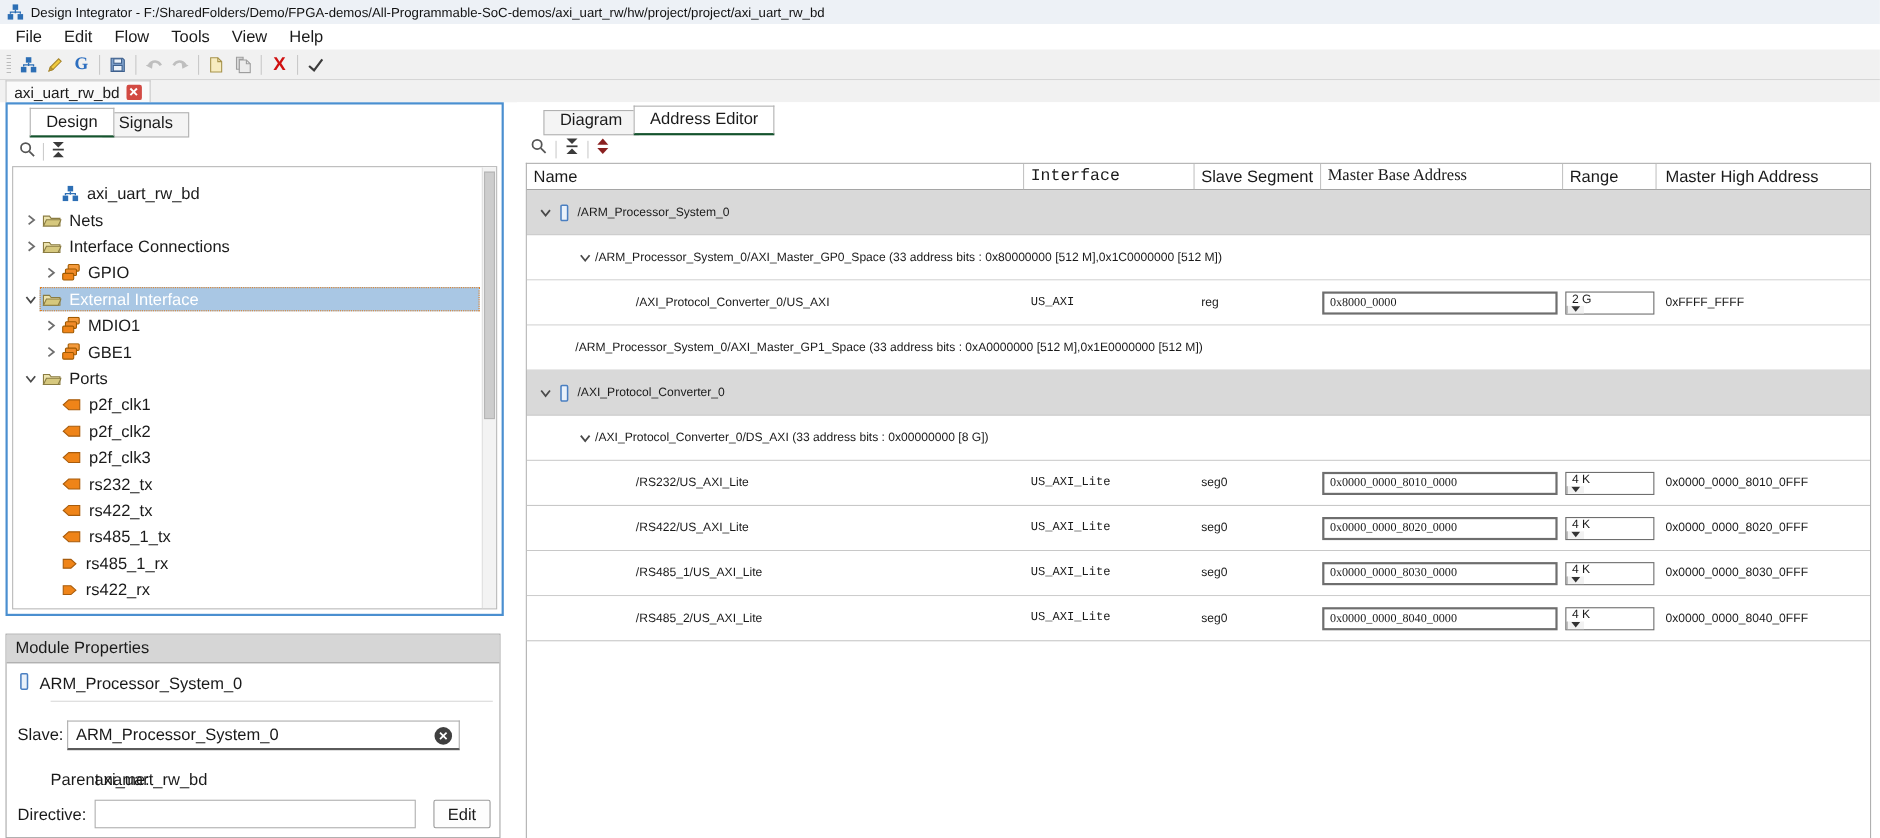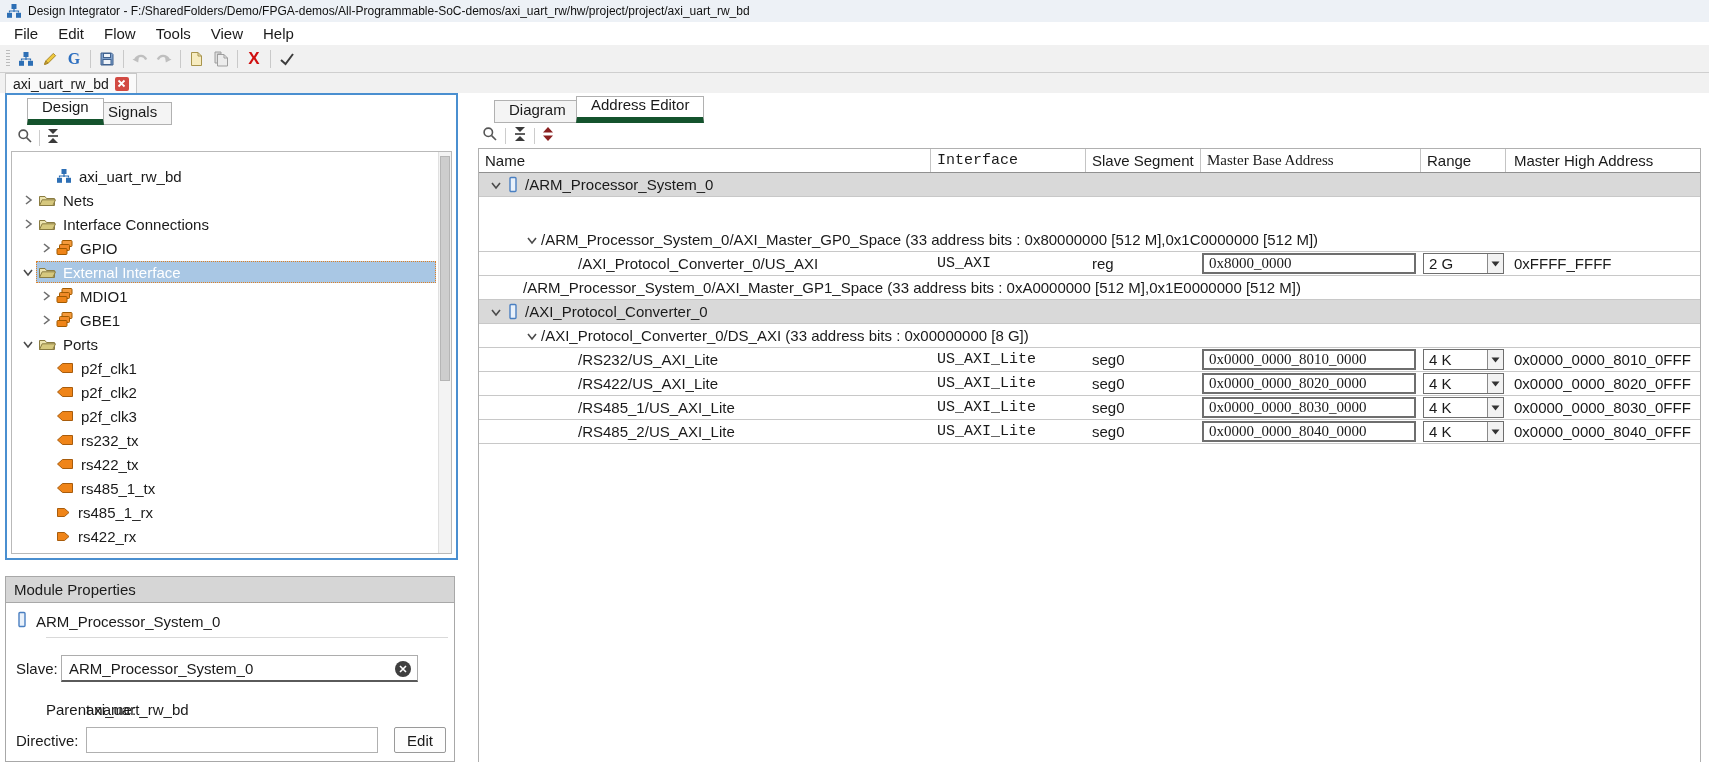--- a/index.html
+++ b/index.html
@@ -27,21 +27,21 @@
     gap:6px; padding:0 7px; font-size:14px; }
   .tab-close { width:14px; height:14px; background:#d24a43; border-radius:2px;
     display:flex; align-items:center; justify-content:center; }
 
   
   .left-panel { position:absolute; left:5px; top:93px; width:453px; height:467px;
     border:2px solid #4a8fd0; background:#ffffff; }
   .panel-tabs { position:relative; height:30px; }
   .ptab { position:absolute; bottom:0; border:1px solid #b1b1b1; background:#ffffff;
     font-size:15px; padding:0 14px; display:flex; align-items:end; padding-bottom:4px; }
-  .ptab.active { height:27px; border-bottom:6px solid #14532d; z-index:2; }
+  .ptab.active { height:27px; border-bottom:2px solid #14532d; z-index:2; }
   .ptab.inactive { height:23px; background:#f4f4f4; }
   .panel-tools { height:26px; display:flex; align-items:center; gap:6px; padding-left:10px; }
   .pt-sep { width:1px; height:16px; background:#cccccc; }
   .tree-box { position:absolute; left:4px; right:4px; top:56px; bottom:4px;
     border:1px solid #b9b9b9; background:#fff; overflow:hidden; padding-top:12px; }
   .tree-row { height:24px; display:flex; align-items:center; font-size:15px; }
   .tr-exp { width:16px; display:flex; justify-content:center; flex:none; }
   .tr-body { display:flex; align-items:center; gap:7px; flex:1; height:22px; padding-left:2px; }
   .tree-row.selected .tr-body { background:#a9c7e4; outline:1px dotted #e07f21;
     outline-offset:-1px; color:#ffffff; }
@@ -73,32 +73,32 @@
 
   
   .right-panel { position:absolute; left:470px; top:93px; width:1239px; height:669px; background:#ffffff; }
   .right-panel .panel-tabs { margin-left:12px; }
   .addr-tools { height:25px; display:flex; align-items:center; gap:7px; padding-left:12px; }
   .addr-table { position:absolute; left:8px; top:55px; width:1223px; bottom:0;
     border:1px solid #b0b0b0; border-bottom:none; background:#fff; }
   .t-hrow { display:flex; height:24px; border-bottom:1px solid #909090; font-size:15px; }
   .t-hcell { display:flex; align-items:center; padding-left:6px; border-right:1px solid #c4c4c4; }
   .t-hcell:last-child { border-right:none; }
-  .t-row { display:flex; height:24px; border-bottom:1px solid #c8c8c8; font-size:15px;
+  .t-row { display:flex; height:41px; border-bottom:1px solid #c8c8c8; font-size:11px;
     align-items:center; background:#fff; }
   .t-row.group { background:#d9d9d9; }
   .t-cell { display:flex; align-items:center; height:100%; overflow:hidden; white-space:nowrap; }
   .col-name { width:452px; } .col-iface { width:155px; padding-left:6px;font-family:Liberation Mono, monospace; }
   .col-seg { width:115px; padding-left:6px; } .col-mba { width:220px;font-family:Liberation Serif, serif; }
   .col-range { width:85px; } .col-mha { flex:1; padding-left:8px; }
   .row-exp { width:18px; display:flex; justify-content:center; flex:none; }
   .mba-box { width:214px; height:21px; border:2px solid #6e6e6e; background:#fff;
     display:flex; align-items:center; padding-left:5px; margin-left:1px; }
   .combo { width:81px; height:21px; border:1px solid #6e6e6e; background:#fff;
-    display:flex; align-items:center; margin-left:2px; }
+    display:flex; align-items:flex-start; margin-left:2px;flex-direction:column; }
   .combo-label { flex:1; padding-left:5px; }
   .combo-btn { width:16px; height:100%; border-left:1px solid #8a8a8a; background:#f2f2f2;
     display:flex; align-items:center; justify-content:center; }
 </style>
 </head>
 <body>
 
 <div class="titlebar">
   <span class="tr-icon" id="app-icon">
       <svg width="16" height="16" viewBox="0 0 16 16">
@@ -529,21 +529,21 @@
               <path d="M2 4 L6 9 L10 4"></path>
             </svg>
           </span>
           <span class="tr-icon" style="margin: 0px 6px 0px 2px;">
             <svg width="12" height="17" viewBox="0 0 12 17">
               <rect x="3" y="1.5" width="6" height="14" rx="1" fill="#e9f1fa" stroke="#4a7fc1" stroke-width="1.4"></rect>
             </svg>
           </span>
           <span>/ARM_Processor_System_0</span>
         </div>
-        <div class="t-row" style="padding-left: 44px; margin-top: 31px;">
+        <div class="t-row" style="padding-left: 44px;">
           <span class="row-exp">
             <svg width="12" height="12" viewBox="0 0 12 12" fill="none" stroke="#4a4a4a" stroke-width="1.6">
               <path d="M2 4 L6 9 L10 4"></path>
             </svg>
           </span>
           <span>/ARM_Processor_System_0/AXI_Master_GP0_Space (33 address bits : 0x80000000 [512 M],0x1C0000000 [512 M])</span>
         </div>
         <div class="t-row">
           <div class="t-cell col-name" style="padding-left:99px">
             <span>/AXI_Protocol_Converter_0/US_AXI</span>

